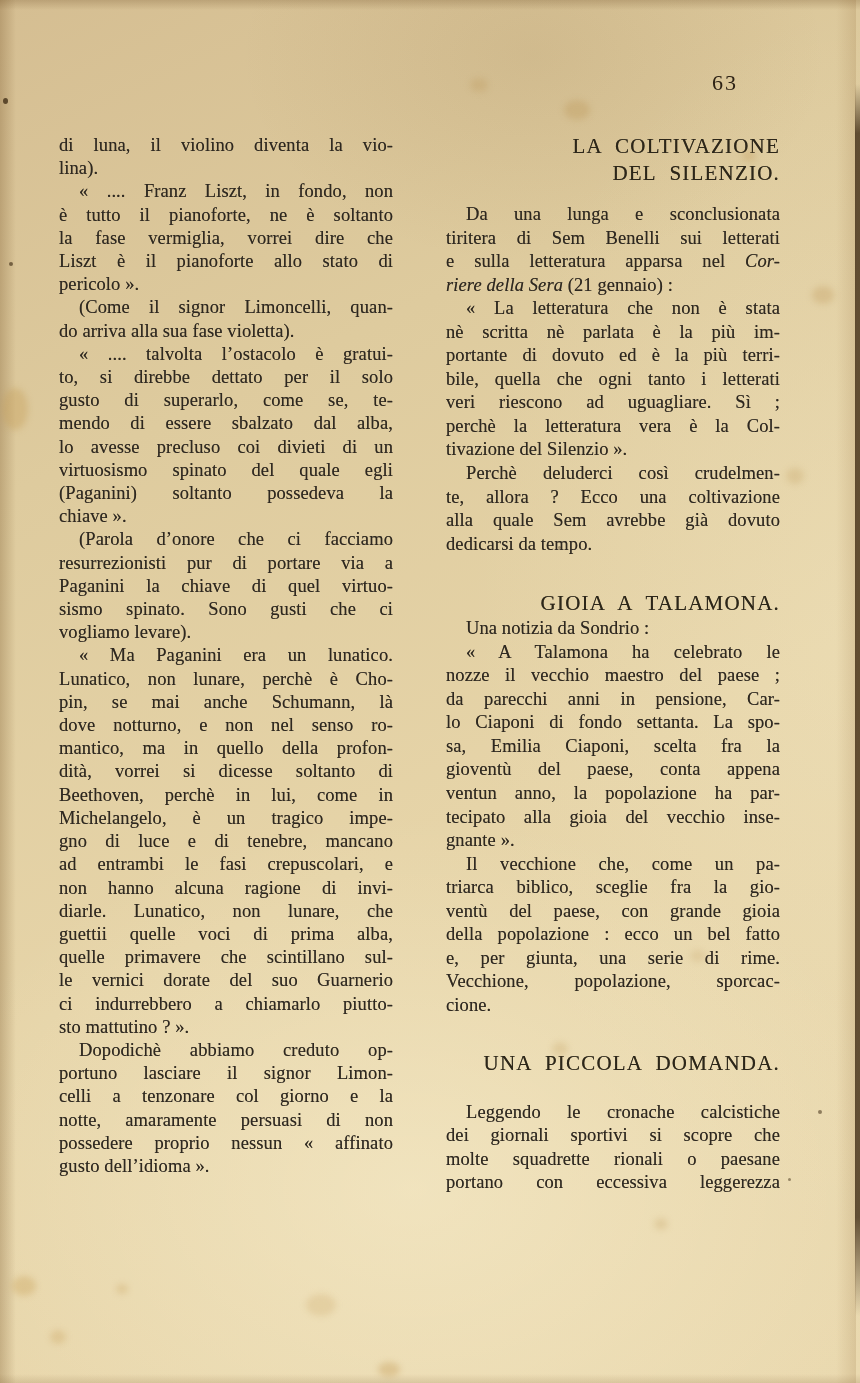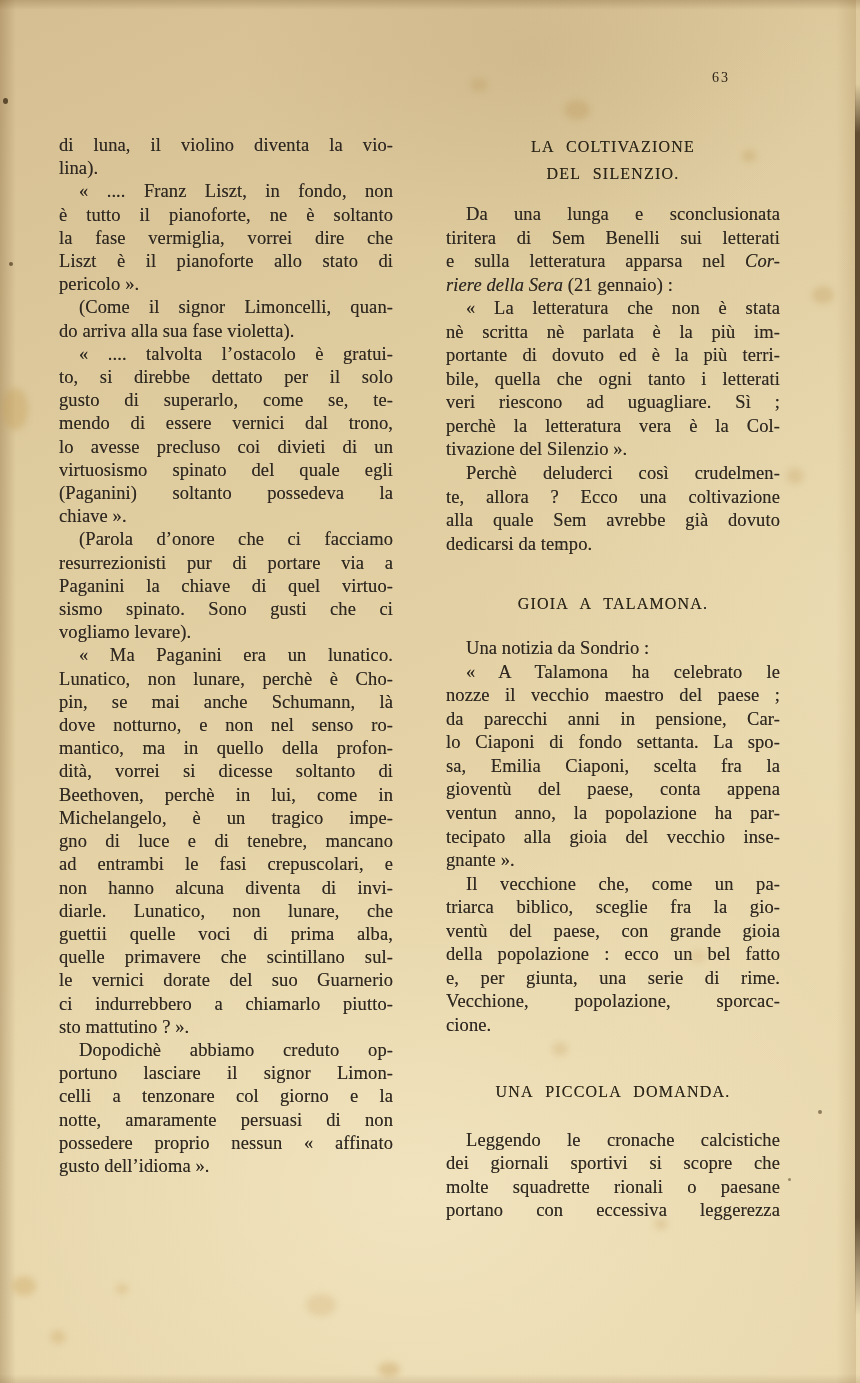--- a/index.html
+++ b/index.html
@@ -18,45 +18,45 @@
   .edge-top   { position:absolute; left:0; top:0; width:100%; height:10px;
     background:linear-gradient(180deg, rgba(110,78,38,.26), rgba(110,78,38,0)); }
   .edge-bottom{ position:absolute; left:0; bottom:0; width:100%; height:9px;
     background:linear-gradient(0deg, rgba(110,78,38,.16), rgba(110,78,38,0)); }
   .edge-right-soft { position:absolute; right:4px; top:0; width:20px; height:100%;
     background:linear-gradient(270deg, rgba(140,100,50,.18), rgba(140,100,50,0)); }
   .edge-right-line { position:absolute; right:0; top:84px; width:5px; height:1232px;
     background:linear-gradient(180deg, rgba(60,40,18,0) 0%, rgba(60,40,18,.78) 4%,
       rgba(74,52,26,.85) 50%, rgba(60,40,18,.78) 92%, rgba(60,40,18,0) 100%); }
 
-  .page-number { position:absolute; left:712px; top:70px; font-size:14px;
+  .page-number { position:absolute; left:712px; top:70px; font-size:22px;
     letter-spacing:2px; color:#2d2215; }
 
   .col { position:absolute; width:334px; font-size:18.5px; letter-spacing:.1px;
     text-shadow:0 0 .5px rgba(46,40,32,.55); }
   .col-left  { left:59px;  top:134px; }
   .col-right { left:446px; top:131px; }
 
   .line { text-align:justify; text-align-last:justify; text-justify:inter-word;
     white-space:nowrap; }
   .col-left  .line { line-height:23.2px;font-family:Liberation Serif, serif; }
   .col-right .line { line-height:23.55px; }
   .line.last { text-align-last:left; }
   .line.ind  { text-indent:20px; }
   .it { font-style:italic; }
 
-  .heading { font-size:16px; line-height:27px; text-align:center; font-weight:400;
+  .heading { font-size:21px; line-height:27px; text-align:right; font-weight:400;
     letter-spacing:1.2px; word-spacing:7px; margin:0; color:#2c2619;
     text-shadow:0 0 .5px rgba(44,38,25,.6); }
   .hline { display:block; }
   .sec1 .heading { margin-top:2px; }
   .sec1 .body { margin-top:16px; }
   .sec2 { margin-top:34px; }
-  .sec2 .body { margin-top:20px; }
-  .sec3 { margin-top:40px; }
+  .sec2 .body { }
+  .sec3 { margin-top:32px; }
   .sec3 .body { margin-top:24px; }
 
   .stain { position:absolute; border-radius:50%; filter:blur(3px); pointer-events:none; }
   .s1  { left:564px; top:100px;  width:26px; height:20px; background:rgba(186,146,80,.30); }
   .s2  { left:742px; top:150px;  width:14px; height:12px; background:rgba(186,146,80,.28); }
   .s3  { left:470px; top:78px;   width:18px; height:14px; background:rgba(186,146,80,.26); }
   .s4  { left:812px; top:286px;  width:22px; height:18px; background:rgba(190,150,85,.30); }
   .s5  { left:786px; top:468px;  width:18px; height:16px; background:rgba(190,150,85,.24); }
   .s6  { left:2px;   top:388px;  width:26px; height:42px; background:rgba(198,158,88,.38); }
   .s7  { left:552px; top:1042px; width:16px; height:14px; background:rgba(190,150,85,.24); }
@@ -93,41 +93,41 @@
       <div class="line ind">« .... Franz Liszt, in fondo, non</div>
       <div class="line">è tutto il pianoforte, ne è soltanto</div>
       <div class="line">la fase vermiglia, vorrei dire che</div>
       <div class="line">Liszt è il pianoforte allo stato di</div>
       <div class="line last">pericolo ».</div>
       <div class="line ind">(Come il signor Limoncelli, quan-</div>
       <div class="line last">do arriva alla sua fase violetta).</div>
       <div class="line ind">« .... talvolta l’ostacolo è gratui-</div>
       <div class="line">to, si direbbe dettato per il solo</div>
       <div class="line">gusto di superarlo, come se, te-</div>
-      <div class="line">mendo di essere vernici dal trono,</div>
+      <div class="line">mendo di essere sbalzato dal alba,</div>
       <div class="line">lo avesse precluso coi divieti di un</div>
       <div class="line">virtuosismo spinato del quale egli</div>
       <div class="line">(Paganini) soltanto possedeva la</div>
       <div class="line last">chiave ».</div>
       <div class="line ind">(Parola d’onore che ci facciamo</div>
       <div class="line">resurrezionisti pur di portare via a</div>
       <div class="line">Paganini la chiave di quel virtuo-</div>
       <div class="line">sismo spinato. Sono gusti che ci</div>
       <div class="line last">vogliamo levare).</div>
       <div class="line ind">« Ma Paganini era un lunatico.</div>
       <div class="line">Lunatico, non lunare, perchè è Cho-</div>
       <div class="line">pin, se mai anche Schumann, là</div>
       <div class="line">dove notturno, e non nel senso ro-</div>
       <div class="line">mantico, ma in quello della profon-</div>
       <div class="line">dità, vorrei si dicesse soltanto di</div>
       <div class="line">Beethoven, perchè in lui, come in</div>
       <div class="line">Michelangelo, è un tragico impe-</div>
       <div class="line">gno di luce e di tenebre, mancano</div>
       <div class="line">ad entrambi le fasi crepuscolari, e</div>
-      <div class="line">non hanno alcuna diventa di invi-</div>
+      <div class="line">non hanno alcuna ragione di invi-</div>
       <div class="line">diarle. Lunatico, non lunare, che</div>
       <div class="line">guettii quelle voci di prima alba,</div>
       <div class="line">quelle primavere che scintillano sul-</div>
       <div class="line">le vernici dorate del suo Guarnerio</div>
       <div class="line">ci indurrebbero a chiamarlo piutto-</div>
       <div class="line last">sto mattutino ? ».</div>
       <div class="line ind">Dopodichè abbiamo creduto op-</div>
       <div class="line">portuno lasciare il signor Limon-</div>
       <div class="line">celli a tenzonare col giorno e la</div>
       <div class="line">notte, amaramente persuasi di non</div>

